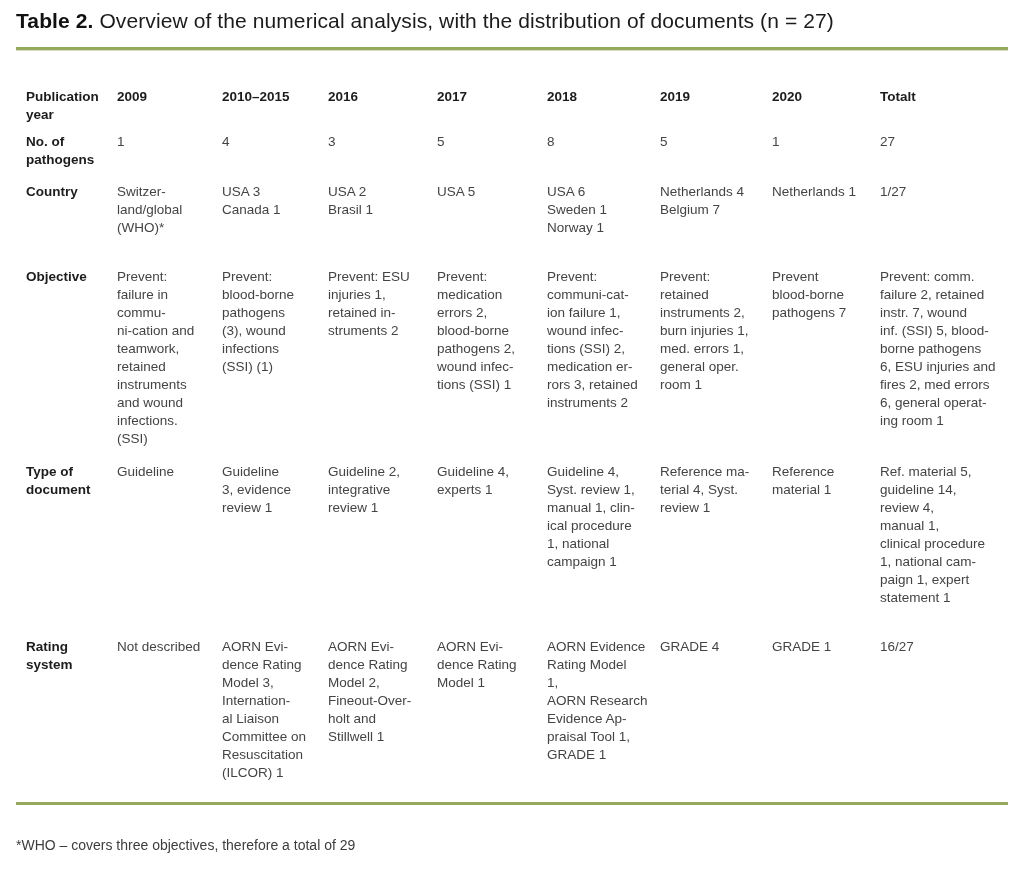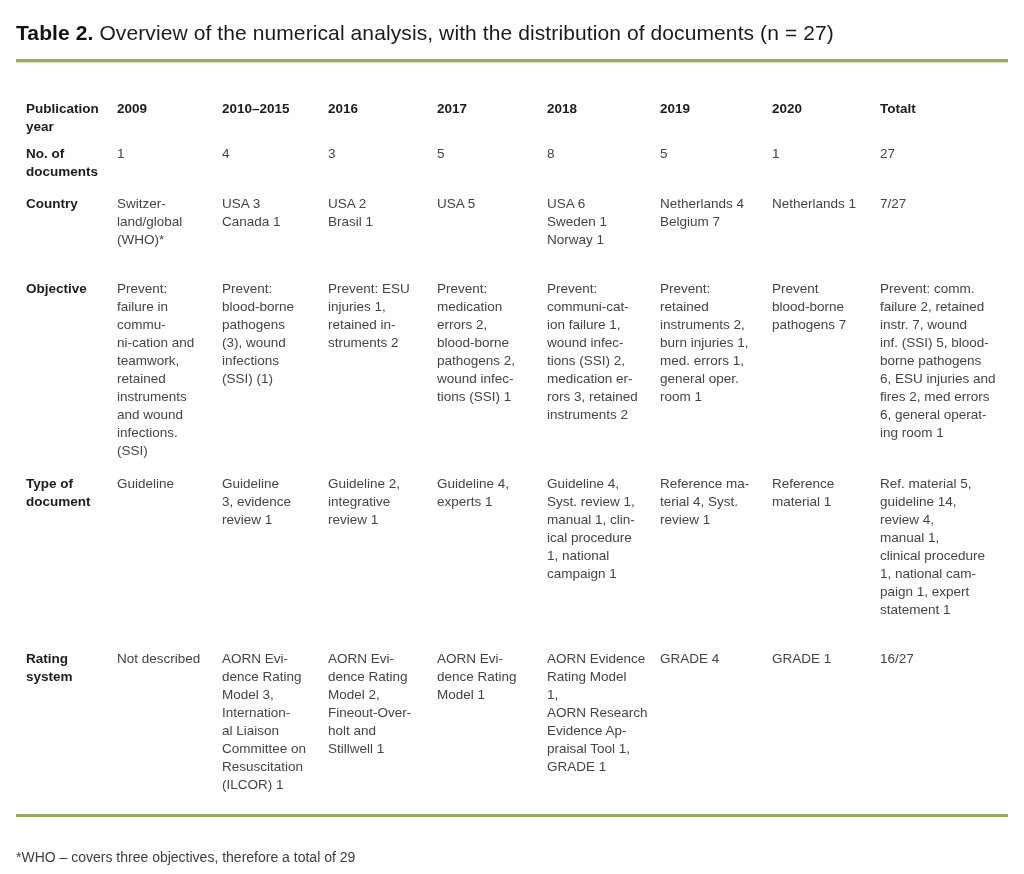--- a/index.html
+++ b/index.html
@@ -7,21 +7,21 @@
   body {
     width: 1024px;
     height: 874px;
     font-family: "Liberation Sans", sans-serif;
     color: #3d3d3d;
     overflow: hidden;
   }
   .page { padding-left: 16px; padding-right: 16px; }
 
   .title {
-    margin-top: 20px;
+    margin-top: 8px;
     font-size: 21px;
     line-height: 26px;
     color: #1b1b1b;
     letter-spacing: 0.1px;
   }
   .title .title-prefix { font-weight: bold; color: #111111; }
 
   .rule { border: 0; width: 992px; }
   .rule-top { height: 4px; background: #95aa5b; margin-top: 13px; border-bottom: 1px solid #d7e0c0; }
   .rule-bottom { height: 3px; background: #95aa5b; margin-top: 6px; }
@@ -92,21 +92,21 @@
         <th>2016</th>
         <th>2017</th>
         <th>2018</th>
         <th>2019</th>
         <th>2020</th>
         <th>Totalt</th>
       </tr>
 
       <tr class="r-nodocs">
         <td class="label">No. of
-documents</td>
+pathogens</td>
         <td>1</td>
         <td>4</td>
         <td>3</td>
         <td>5</td>
         <td>8</td>
         <td>5</td>
         <td>1</td>
         <td>27</td>
       </tr>
 
@@ -119,21 +119,21 @@
 Canada 1</td>
         <td>USA 2
 Brasil 1</td>
         <td>USA 5</td>
         <td>USA 6
 Sweden 1
 Norway 1</td>
         <td>Netherlands 4
 Belgium 7</td>
         <td>Netherlands 1</td>
-        <td>7/27</td>
+        <td>1/27</td>
       </tr>
 
       <tr class="r-objective">
         <td class="label">Objective</td>
         <td>Prevent:
 failure in
 commu-
 ni-cation and
 teamwork,
 retained

